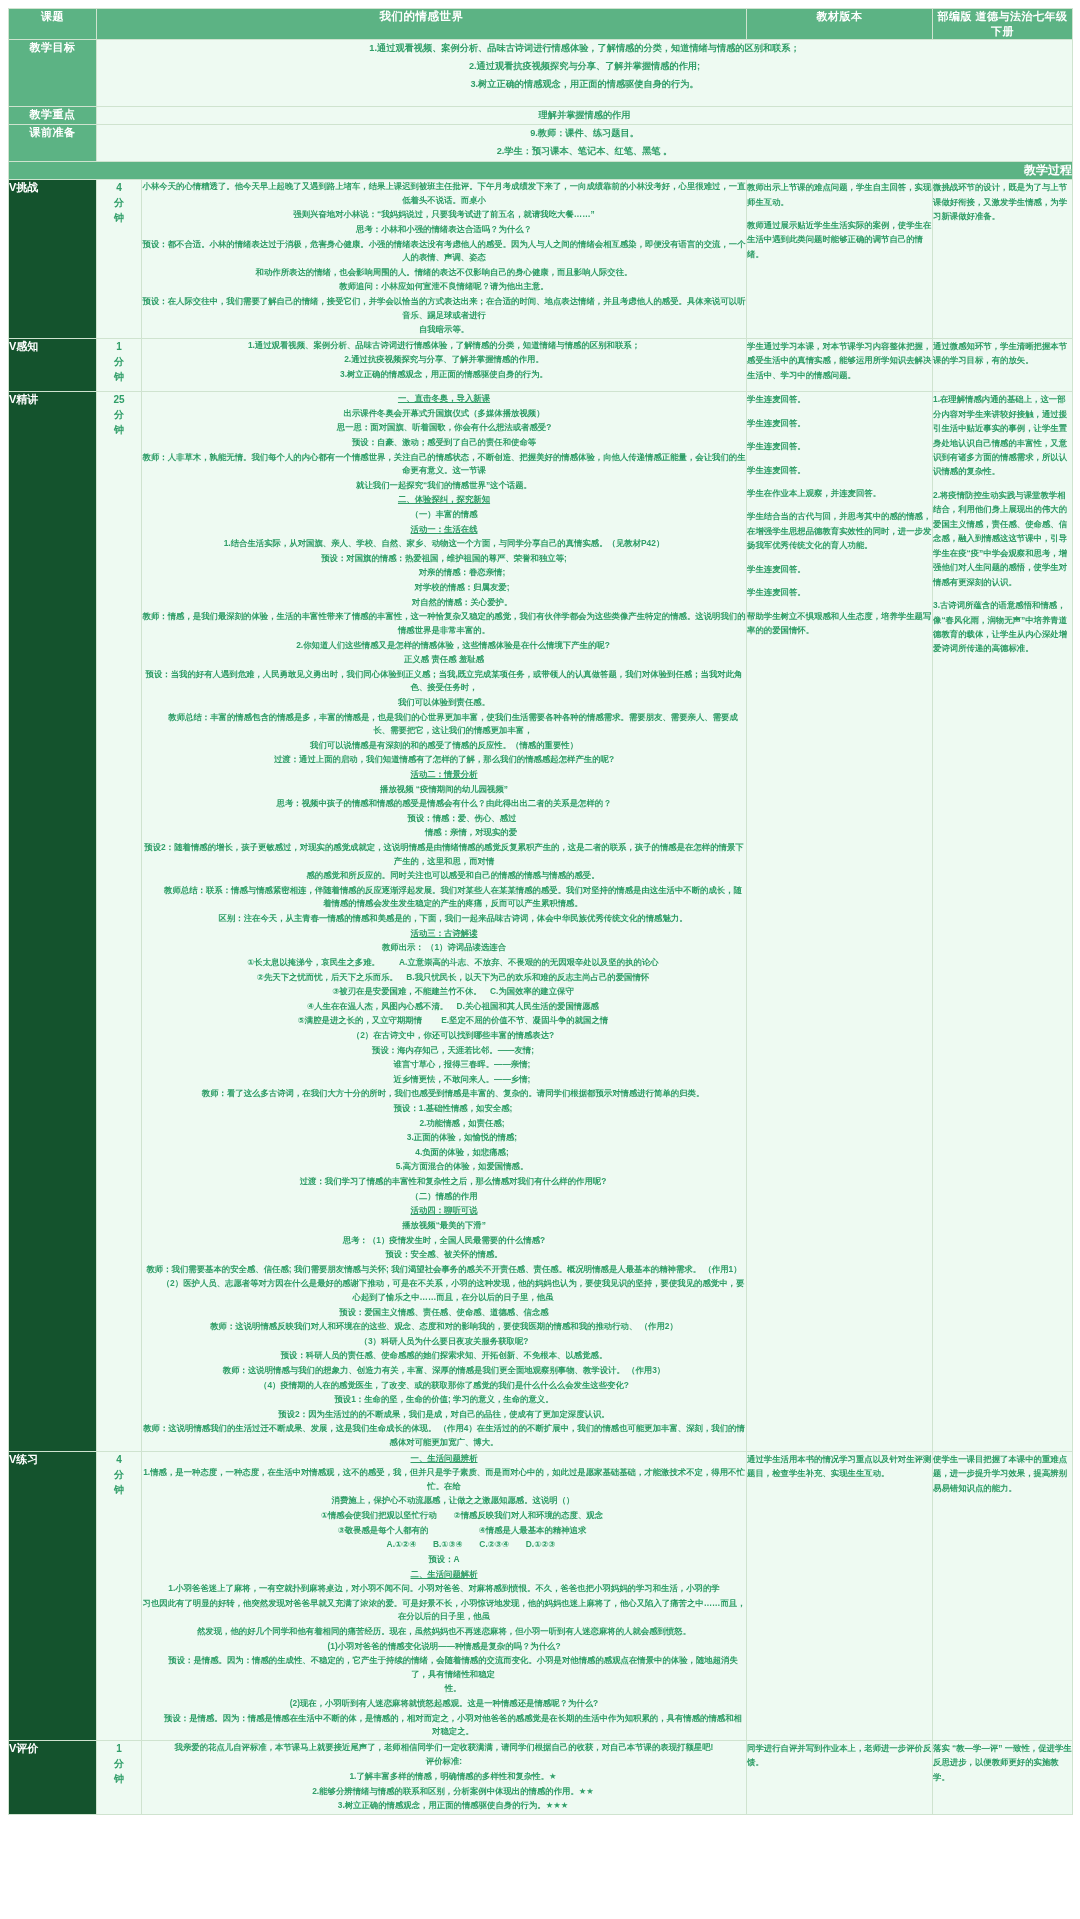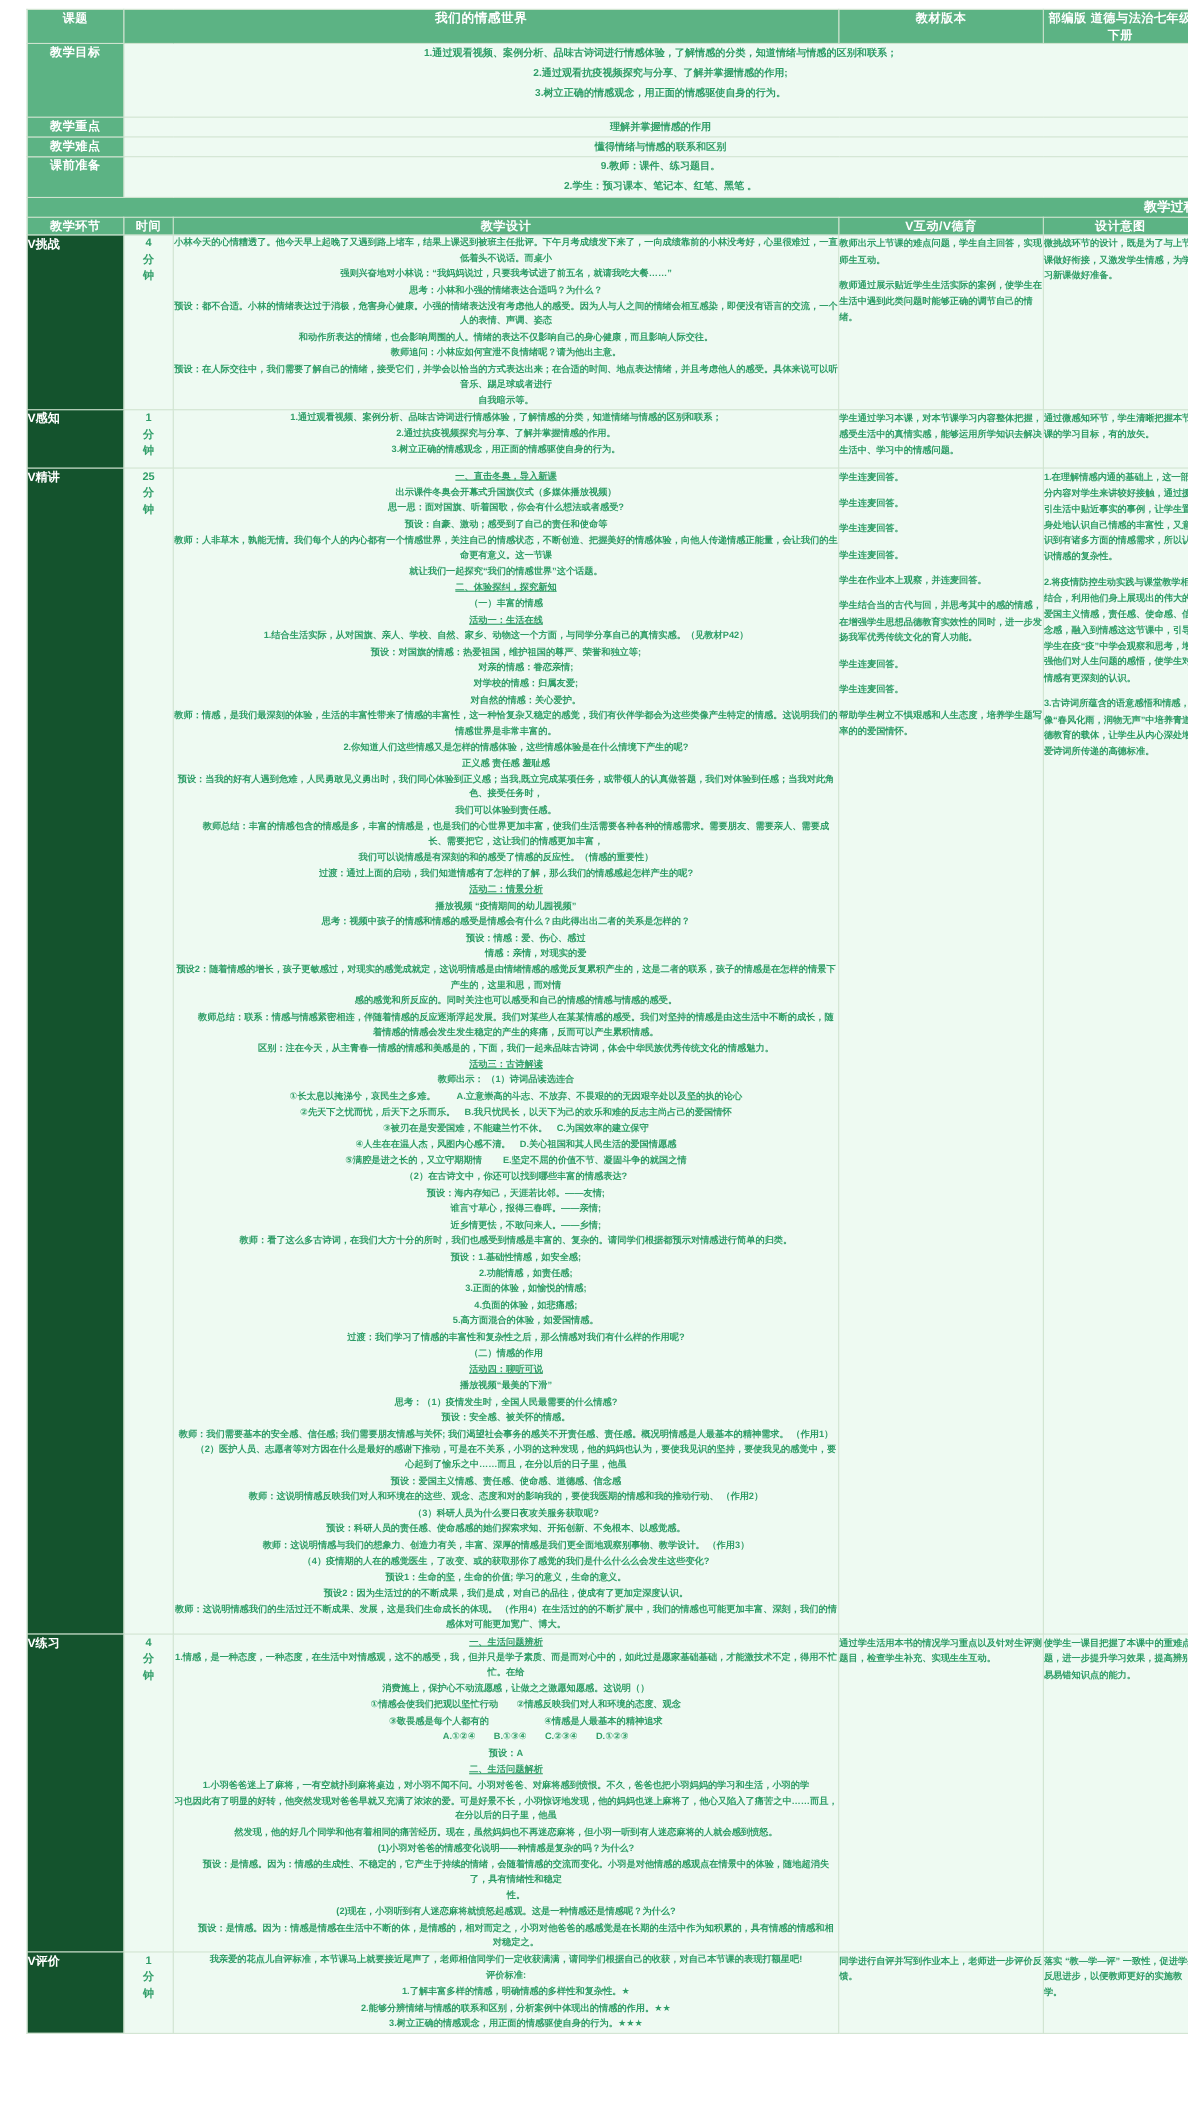--- a/index.html
+++ b/index.html
@@ -5,21 +5,21 @@
   * { box-sizing: border-box; }
   html, body {
     margin: 0; padding: 0;
     background: #ffffff;
     font-family: "Liberation Sans", "DejaVu Sans", sans-serif;
   }
   #page {
     width: 1080px;
     min-height: 1919px;
     background: #ffffff;
-    padding: 8px 8px 10px 24px;
+    padding: 8px 8px 10px 8px;
   }
   table.plan {
     width: 1064px;
     border-collapse: collapse;
     table-layout: fixed;
     border: 1px solid #9fc9a2;
   }
   table.plan td, table.plan th {
     border: 1px solid #cfe3cf;
     vertical-align: top;
@@ -127,46 +127,35 @@
             </div>
         <div class="spacer"></div>
       </td>
     </tr>
 
     <tr>
       <td class="hd">教学重点</td>
       <td class="body lg" colspan="4">理解并掌握情感的作用</td>
     </tr>
 
-    <tr>
-      <td class="hd">教学难点</td>
-      <td class="body lg" colspan="4">懂得情绪与情感的联系和区别</td>
-    </tr>
 
     <tr>
       <td class="hd">课前准备</td>
       <td class="body lg" colspan="4">
         <div>
               <p>9.教师：课件、练习题目。</p>
               <p>2.学生：预习课本、笔记本、红笔、黑笔 。</p>
             </div>
       </td>
     </tr>
 
     <tr>
       <td class="banner" colspan="5">教学过程</td>
     </tr>
 
-    <tr>
-      <td class="hd">教学环节</td>
-      <td class="hd">时间</td>
-      <td class="hd">教学设计</td>
-      <td class="hd">V互动/V德育</td>
-      <td class="hd">设计意图</td>
-    </tr>
 
     </tbody>
       <tbody id="rows-host">
         <tr>
           <td class="stage">V挑战</td>
           <td class="time">
             <span>4</span>
             <span>分</span>
             <span>钟</span>
           </td>

